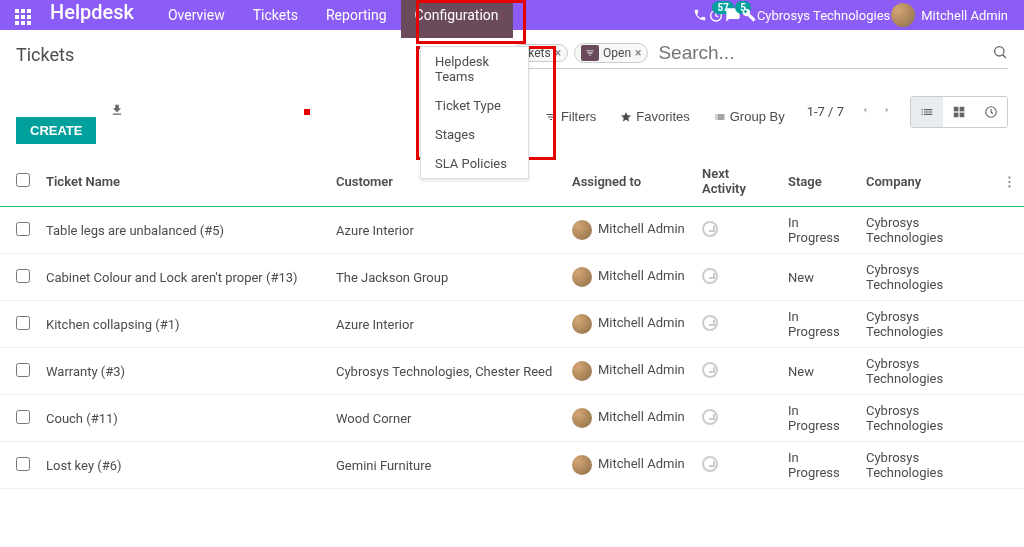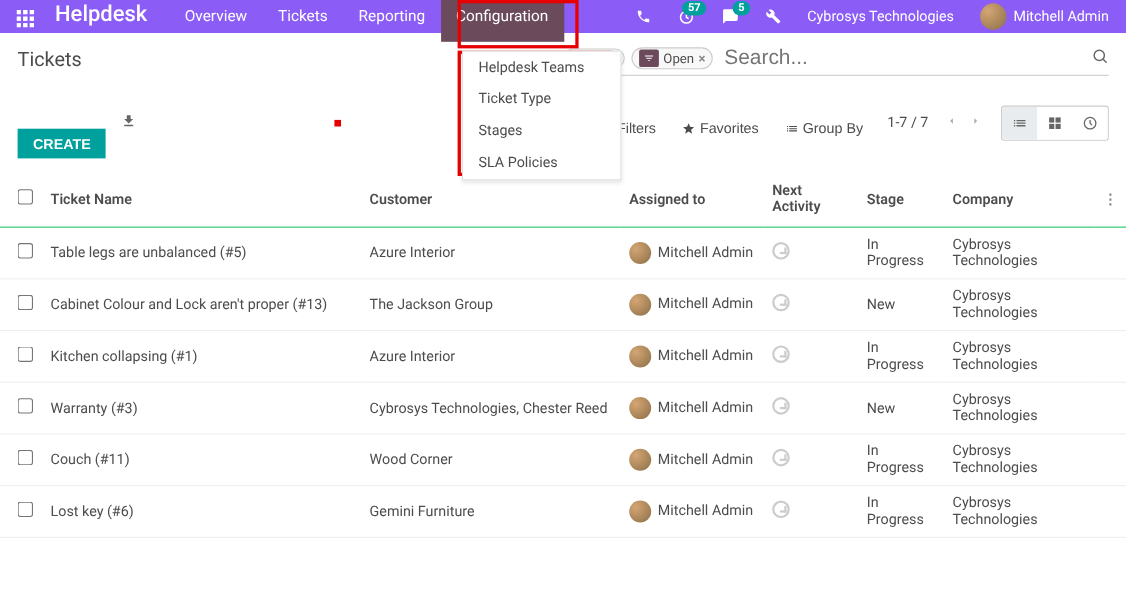--- a/index.html
+++ b/index.html
@@ -6,32 +6,32 @@
   body { font-family: -apple-system, BlinkMacSystemFont, "Segoe UI", Roboto, sans-serif; font-size: 14px; color: #4c4c4c; width: 1024px; height: 547px; overflow: hidden; background: #fff; }
   
   
   .navbar { background: #8b5cf6; height: 30px; display: flex; color: #fff; padding: 0 6px; }
   .apps-icon { width: 34px; height: 34px; display: flex; align-items: center; justify-content: center; cursor: pointer; }
   .apps-icon svg { fill: #fff; }
   .brand { font-size: 20px; font-weight: 500; padding: 0 20px 0 10px; }
   .nav-items { display: flex; align-items: center; }
   .nav-item { padding: 0 14px; height: 46px; display: flex; align-items: center; cursor: pointer; font-size: 14px; }
   .nav-item.active { background: #6b4a5c; }
-  .nav-right { margin-left: auto; display: flex; align-items: center; gap: 24px; padding-right: 10px; }
+  .nav-right { margin-left: auto; display: flex; align-items: center; gap: 1px; padding-right: 10px; }
   .nav-icon { display: flex; align-items: center; justify-content: center; cursor: pointer; position: relative; }
   .badge { position: absolute; top: -6px; right: -10px; background: #00a09d; color: #fff; font-size: 10px; border-radius: 8px; padding: 1px 5px; font-weight: bold; }
   .avatar { width: 24px; height: 24px; border-radius: 50%; background: radial-gradient(circle at 30% 30%, #d4a574, #8b6f47); margin-right: 6px; }
   .company-name, .user-name { font-size: 13px; display: flex; align-items: center; cursor: pointer; }
   
   .highlight-box { border: 3px solid #e60000; position: absolute; pointer-events: none; }
   .hl1 { top: 0px; left: 416px; width: 110px; height: 44px; }
   .hl2 { top: 46px; left: 416px; width: 140px; height: 114px; }
   
   
-  .dropdown { position: absolute; top: 46px; left: 420px; background: #fff; width: 145px; border: 1px solid #ddd; z-index: 10; box-shadow: 0 2px 4px rgba(0,0,0,.1); }
+  .dropdown { position: absolute; top: 46px; left: 420px; background: #fff; width: 109px; border: 1px solid #ddd; z-index: 10; box-shadow: 0 2px 4px rgba(0,0,0,.1); }
   .dropdown-item { padding: 7px 14px; cursor: pointer; font-size: 13px; color: #4c4c4c; }
   
   
   .cp { padding: 10px 16px 6px; }
   .cp-top { display: flex; align-items: center; margin-bottom: 10px; }
   .breadcrumb { font-size: 18px; color: #4c4c4c; flex: 1; }
   .search-area { flex: 1; display: flex; align-items: center; border-bottom: 1px solid #ccc; padding-bottom: 2px; }
   .filter-chip { display: inline-flex; align-items: center; border: 1px solid #ccc; border-radius: 10px; padding: 1px 6px; margin-right: 6px; font-size: 12px; background: #f8f8f8; }
   .chip-icon { width: 18px; height: 16px; background: #6b4a5c; color: #fff; display: inline-flex; align-items: center; justify-content: center; margin-right: 4px; border-radius: 2px; font-size: 10px; }
   .chip-x { margin-left: 4px; cursor: pointer; font-weight: bold; color: #888; }

